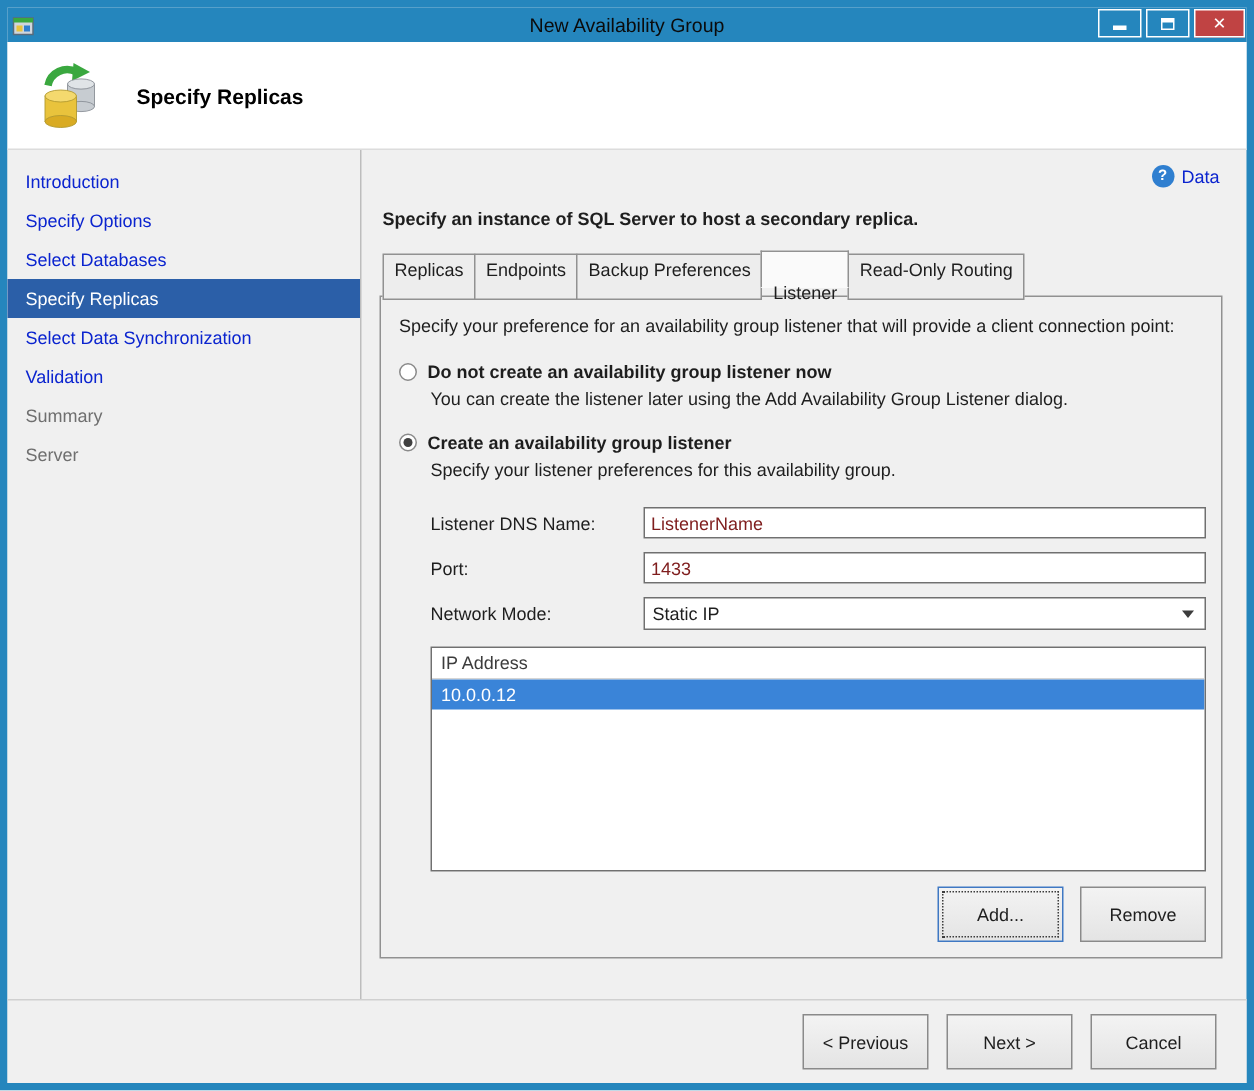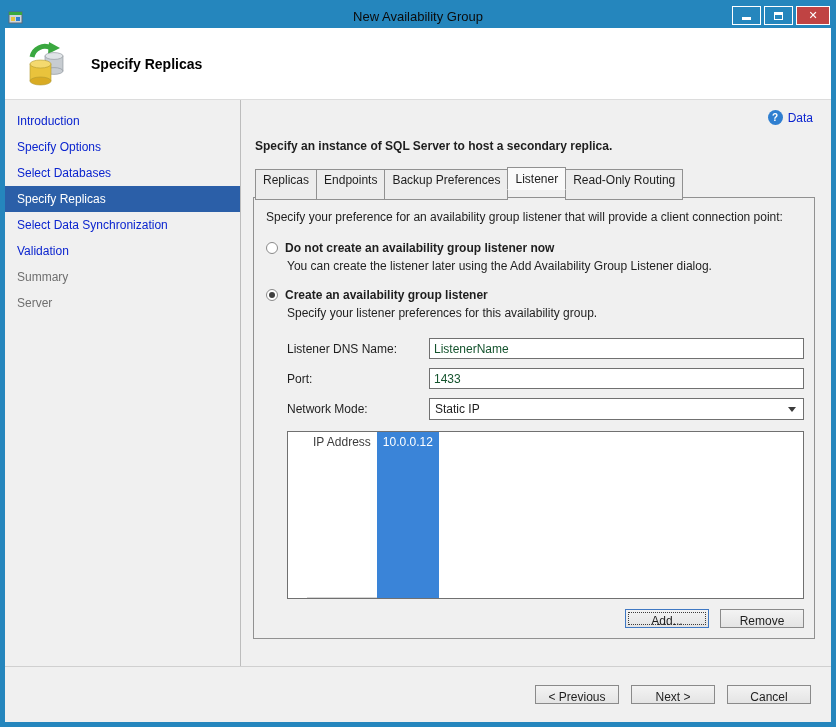--- a/index.html
+++ b/index.html
@@ -56,21 +56,21 @@
   }
   .help-label { color: #0b24cf; }
   .instruction { font-weight: bold; margin: 14px 0 14px 2px; }
   
   .tabs { display: flex; position: relative; z-index: 2; margin-left: 2px; }
   .tab {
     padding: 3px 7px 3px; background: #ededed; border: 1px solid #919191;
     margin-right: -1px; position: relative; top: 2px; cursor: pointer; height: 31px;
   }
   .tab.active {
-    background: #fafafa; top: 0; height: 23px; padding-top: 4px;
+    background: #fafafa; top: 0; height: 23px; padding-top: 20px;
     border-bottom: 1px solid #fafafa; z-index: 3;
   }
   .tab-panel {
     border: 1px solid #919191; background: #f0f0f0; margin-top: -1px;
     height: 442px; padding: 8px 10px 10px; display: flex; flex-direction: column;
   }
   .panel-intro { margin: 4px 2px 8px; }
   
   .radio-row { display: flex; align-items: center; gap: 7px; margin-top: 9px; margin-left: 2px; cursor: pointer; }
   .radio {
@@ -82,45 +82,45 @@
     background: #404040; border-radius: 50%;
   }
   .radio-label { font-weight: bold; }
   .radio-desc { margin: 4px 0 6px 23px; }
   
   .fields { margin: 12px 0 0 23px; }
   .field-row { display: flex; align-items: center; margin-bottom: 9px; }
   .field-label { flex: 0 0 142px; }
   .text-input {
     flex: 1; height: 21px; border: 1px solid #707070; background: #fff;
-    padding: 1px 4px; font: inherit; color: #14532d;
+    padding: 1px 4px; font: inherit; color: #7f1d1d;
   }
   .select {
     flex: 1; height: 22px; border: 1px solid #707070; background: #fff;
     display: flex; align-items: center; justify-content: space-between;
     padding: 0 5px; cursor: pointer;
   }
   .chevron {
     width: 0; height: 0; border-left: 4px solid transparent;
     border-right: 4px solid transparent; border-top: 5px solid #3c3c3c; margin-right: 2px;
   }
   
   .ip-list {
     margin: 2px 0 0 23px; border: 1px solid #707070; background: #fff;
-    height: 168px; display: flex; flex-direction: row; overflow: hidden; padding-left: 19px;
+    height: 168px; display: flex; flex-direction: column; overflow: hidden;
   }
   .list-header {
     padding: 3px 6px; border-bottom: 1px solid #d5d5d5; color: #3c3c3c; background: #fff;
   }
   .list-row { padding: 3px 6px; cursor: pointer; }
   .list-row.selected { background: #3a84d8; color: #ffffff; }
   
   .panel-buttons { display: flex; justify-content: flex-end; gap: 11px; margin-top: 10px; }
   .btn {
-    min-width: 84px; height: 19px; padding: 4px 10px;
+    min-width: 84px; height: 37px; padding: 4px 10px;
     background: linear-gradient(#f3f3f3, #e4e4e4); border: 1px solid #8a8a8a;
     font: inherit; color: #1e1e1e; cursor: pointer; text-align: center;
   }
   .btn.focused { border-color: #3f78c3; outline: 1px dotted #3c3c3c; outline-offset: -4px; }
   
   .footer {
     flex: 0 0 56px; border-top: 1px solid #d0d0d0; background: #f0f0f0;
     display: flex; align-items: center; justify-content: flex-end;
     gap: 12px; padding-right: 20px;
   }

